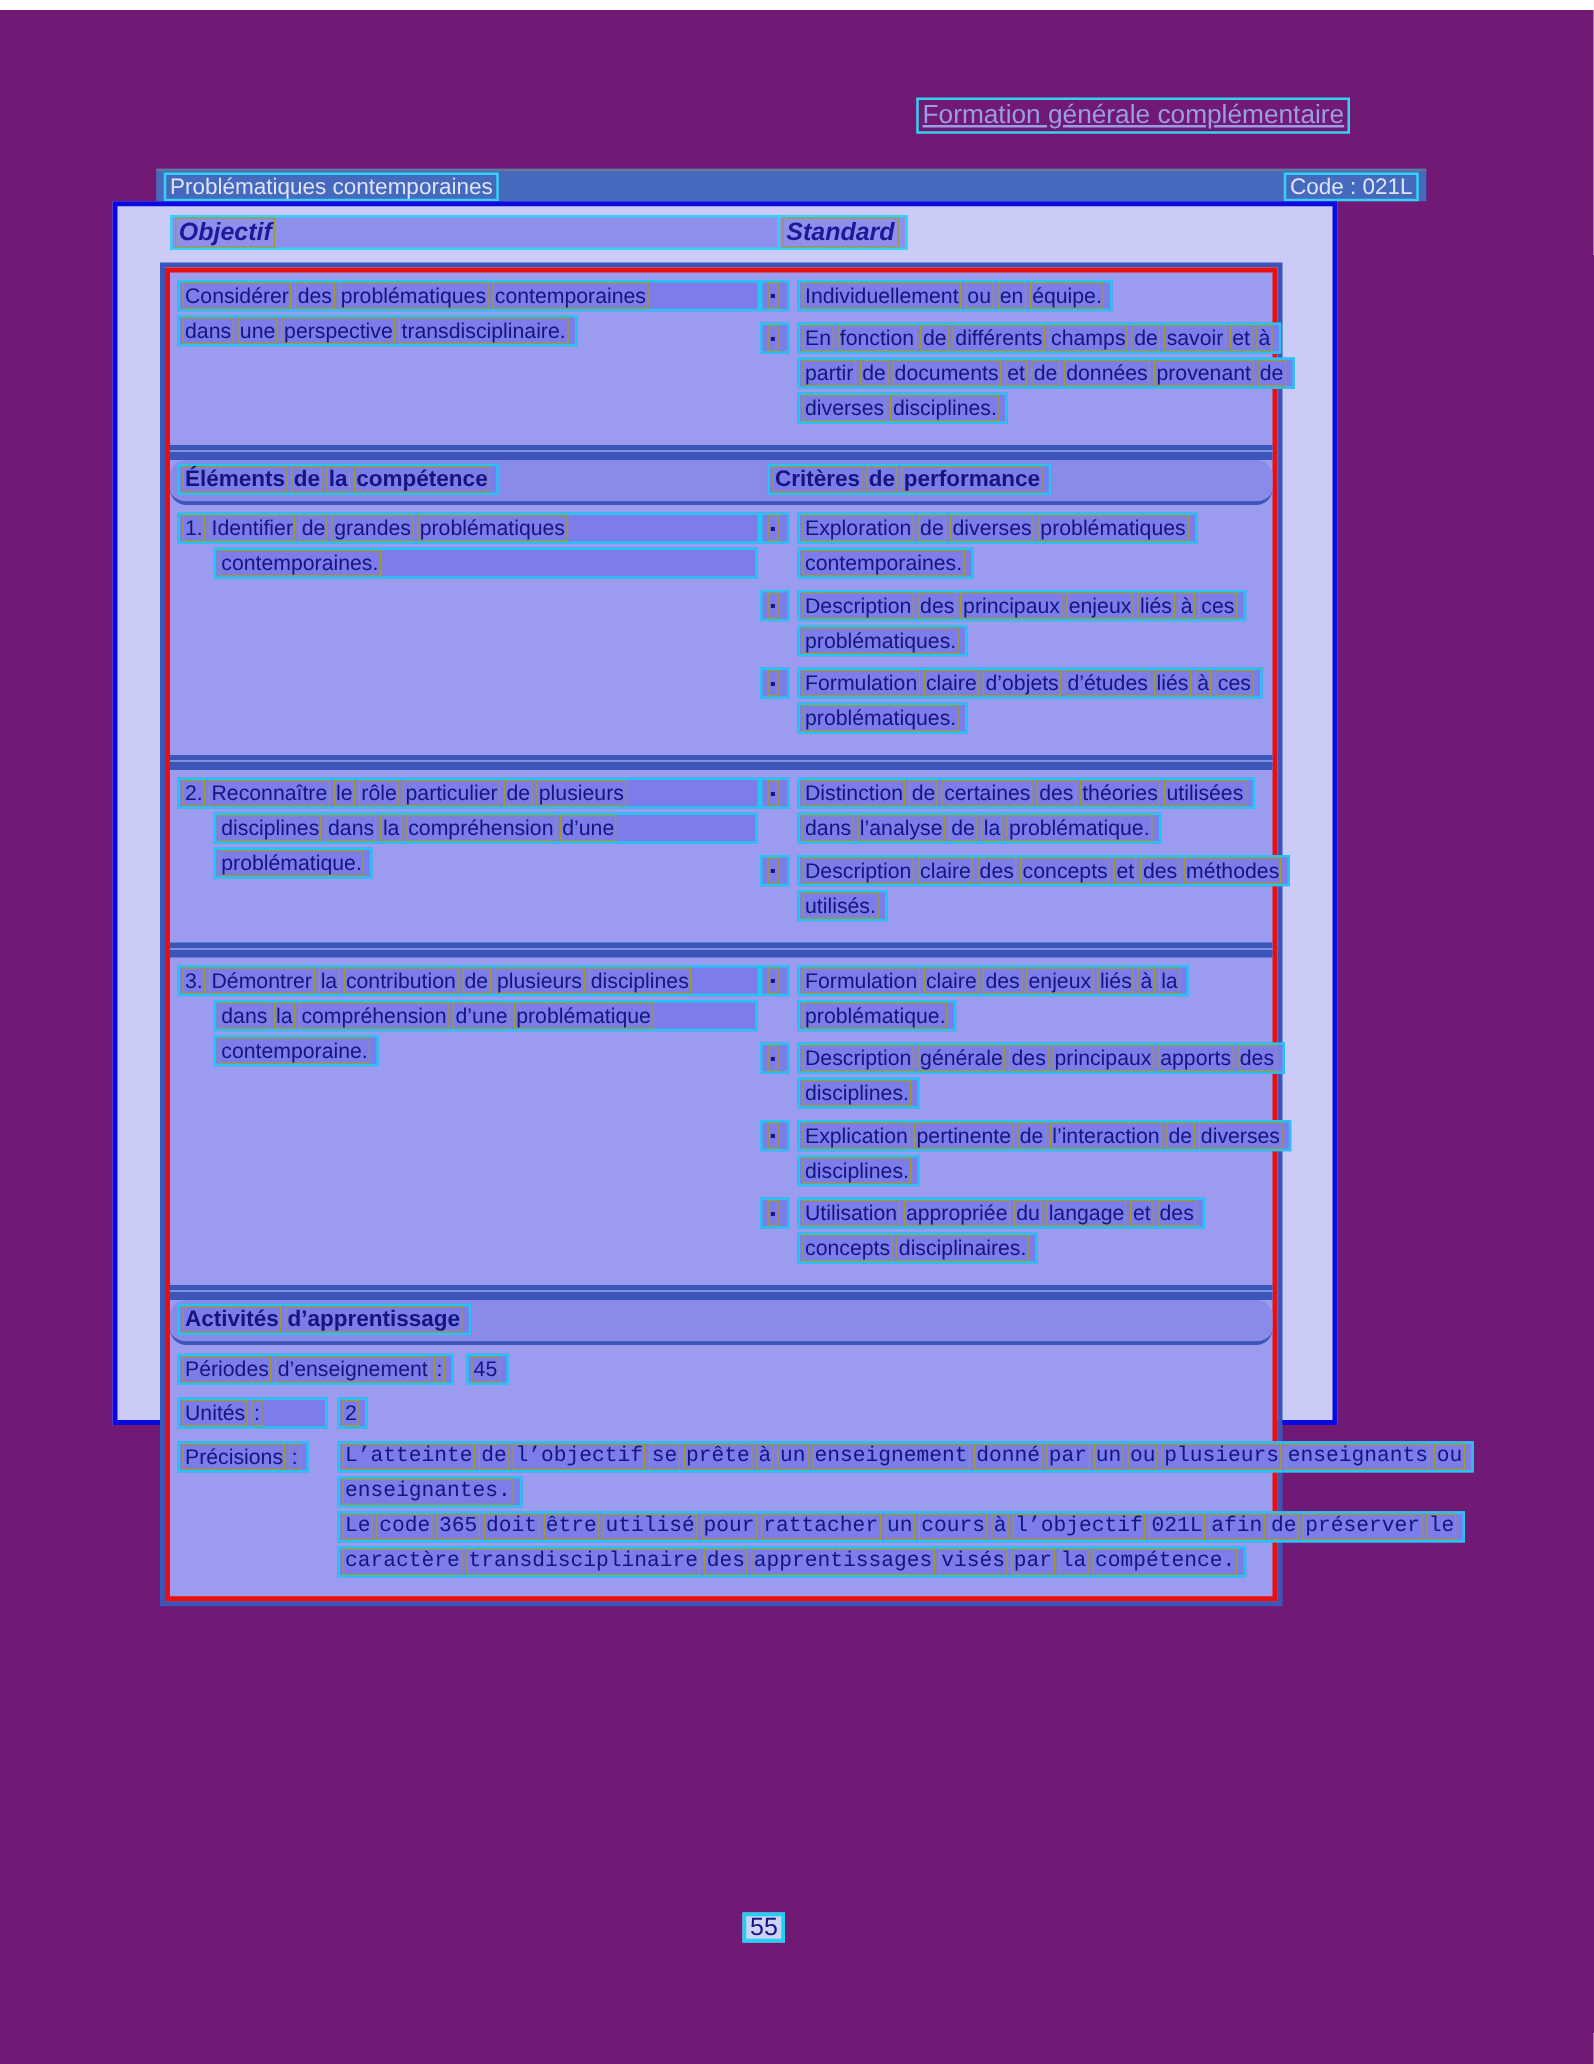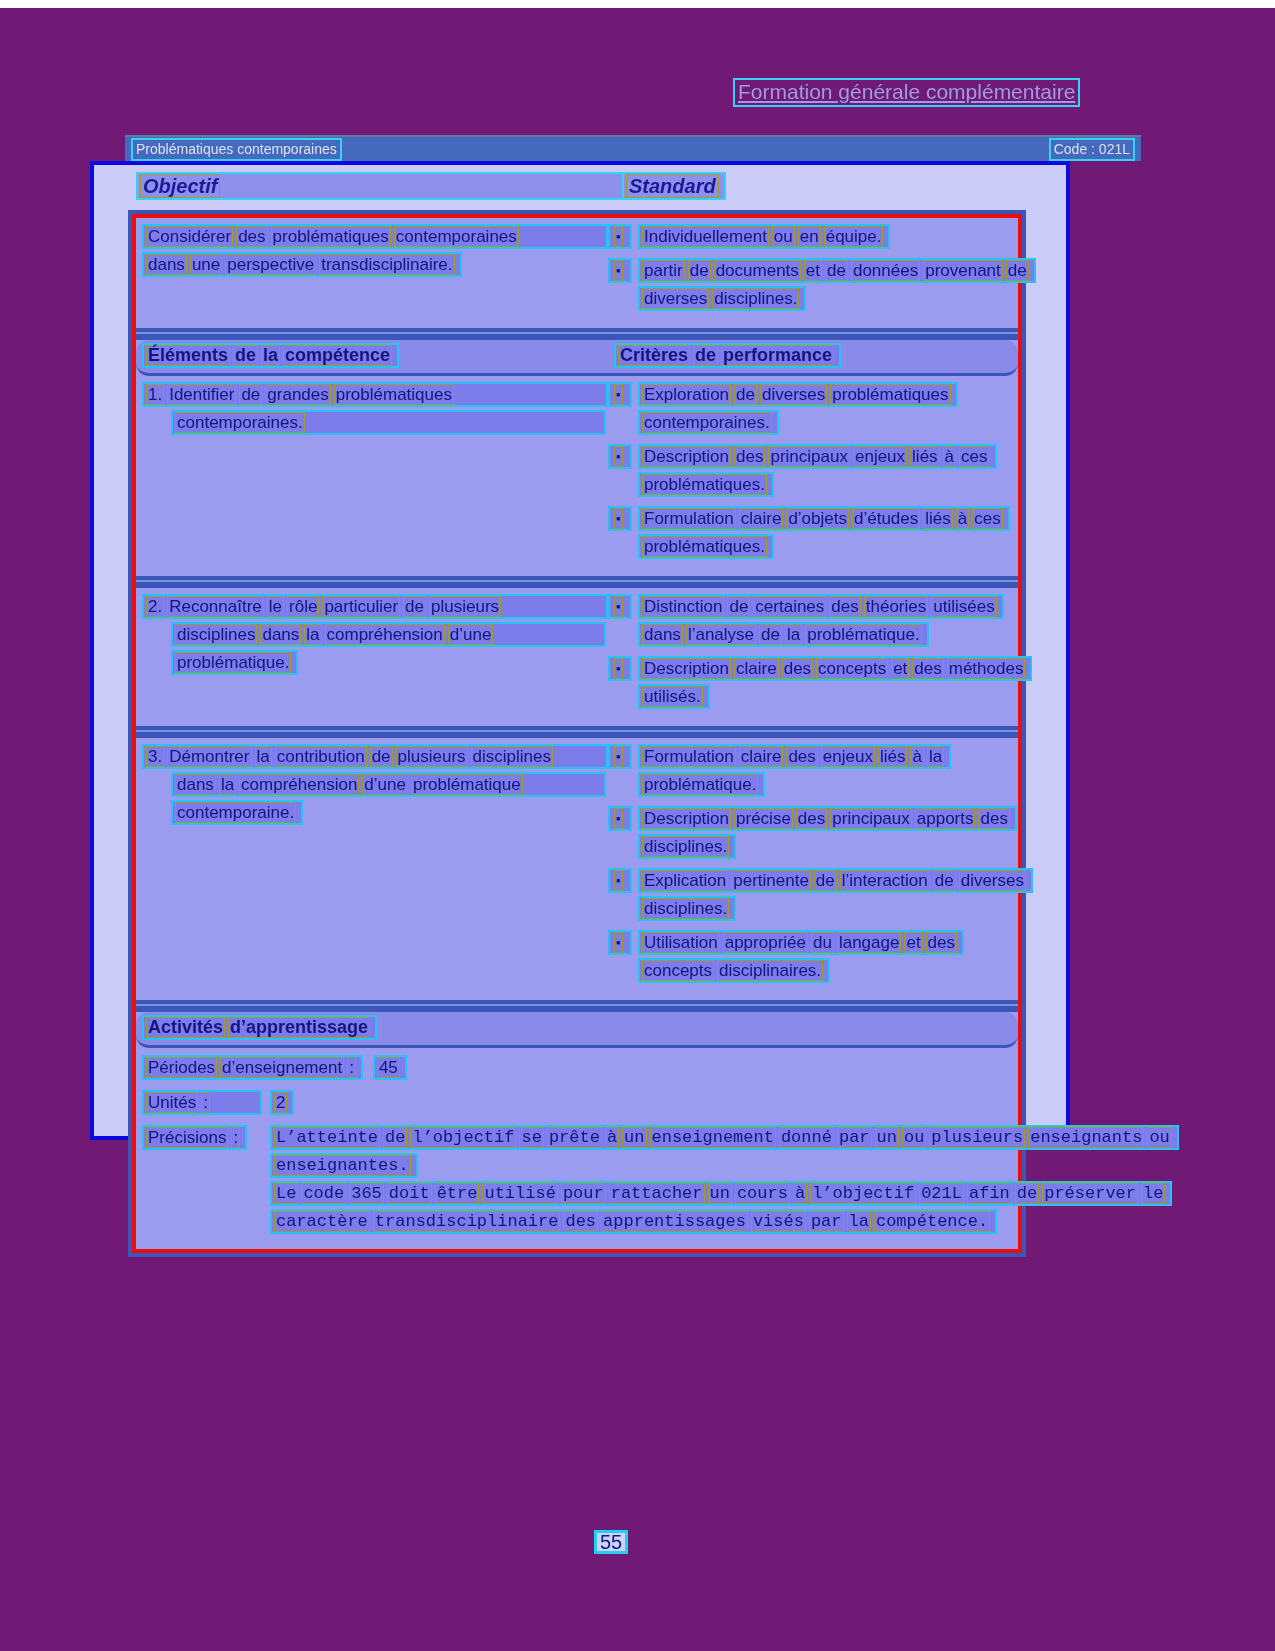--- a/index.html
+++ b/index.html
@@ -17,21 +17,21 @@
     text-decoration:underline; white-space:nowrap;
   }
 
   
   .title-bar {
     position:absolute; left:125px; top:127px; width:1016px; height:26px;
     background:#4569bd; border-top:2px solid #64779f; box-sizing:border-box;
     display:flex; justify-content:space-between; align-items:center; padding:0 6px;
   }
   .bar-box {
-    border:2px solid #35d2f4; color:#dde2f8; font-size:14px; line-height:19px;
+    border:2px solid #35d2f4; color:#dde2f8; font-size:18px; line-height:19px;
     padding:0 3px; white-space:nowrap;
   }
 
   
   .outer-box {
     position:absolute; left:90px; top:153px; width:980px; height:979px;
     box-sizing:border-box; background:#cbcbf7; border:4px solid #0a0ae0;
   }
 
   
@@ -148,20 +148,31 @@
               </div>
             </div>
             <div class="bullet-item">
               <span class="bcol">
                   <span class="ln">
                     <span class="w">▪</span>
                   </span>
                 </span>
               <div class="blines">
                 <span class="ln">
+                    <span class="w">En</span>
+                    <span class="w">fonction</span>
+                    <span class="w">de</span>
+                    <span class="w">différents</span>
+                    <span class="w">champs</span>
+                    <span class="w">de</span>
+                    <span class="w">savoir</span>
+                    <span class="w">et</span>
+                    <span class="w">à</span>
+                  </span>
+                <span class="ln">
                     <span class="w">partir</span>
                     <span class="w">de</span>
                     <span class="w">documents</span>
                     <span class="w">et</span>
                     <span class="w">de</span>
                     <span class="w">données</span>
                     <span class="w">provenant</span>
                     <span class="w">de</span>
                   </span>
                 <span class="ln">
@@ -355,21 +366,21 @@
             </div>
             <div class="bullet-item">
               <span class="bcol">
                   <span class="ln">
                     <span class="w">▪</span>
                   </span>
                 </span>
               <div class="blines">
                 <span class="ln">
                     <span class="w">Description</span>
-                    <span class="w">précise</span>
+                    <span class="w">générale</span>
                     <span class="w">des</span>
                     <span class="w">principaux</span>
                     <span class="w">apports</span>
                     <span class="w">des</span>
                   </span>
                 <span class="ln">
                     <span class="w">disciplines.</span>
                   </span>
               </div>
             </div>

